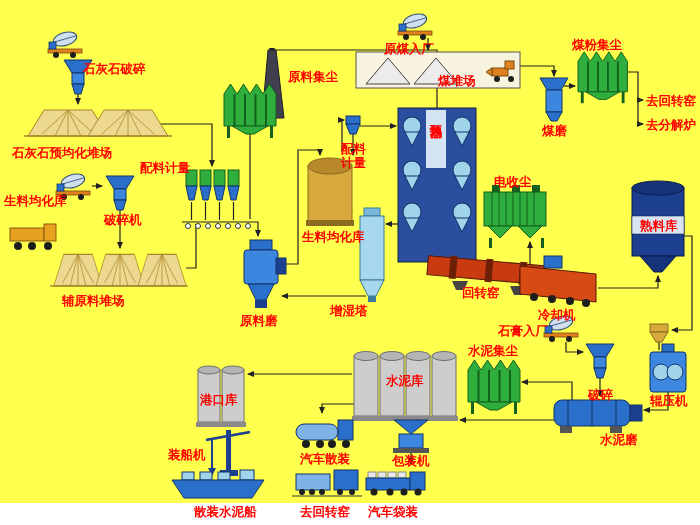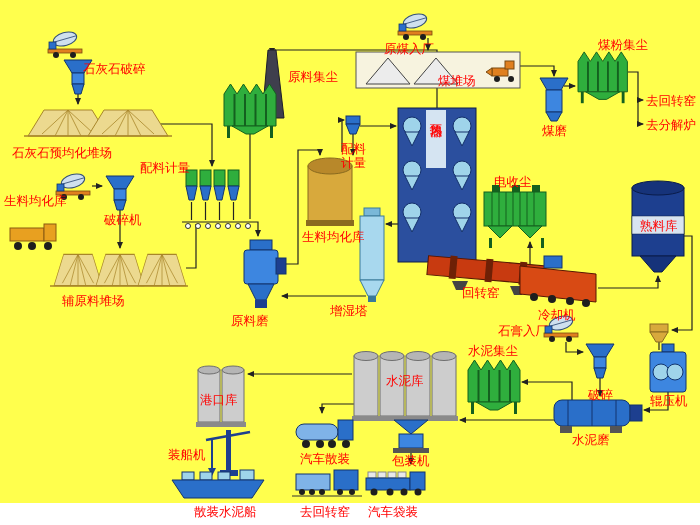--- a/index.html
+++ b/index.html
@@ -1,20 +1,20 @@
 <!DOCTYPE html>
 <html><head>
 <meta charset="utf-8">
 <style>
   *{margin:0;padding:0;box-sizing:border-box}
   html,body{width:700px;height:525px;overflow:hidden;background:#fff;
     font-family:"Liberation Sans","DejaVu Sans",sans-serif}
   #stage{position:relative;width:700px;height:525px;background:#ffff4d}
   #stage svg{position:absolute;left:0;top:0}
-  .lbl{position:absolute;color:#f00;font-weight:normal;font-size:12.5px;line-height:1.12;white-space:nowrap}
+  .lbl{position:absolute;color:#f00;font-weight:bold;font-size:12.5px;line-height:1.12;white-space:nowrap}
   .lbl.wrap{white-space:normal}
   .lbl.vert{writing-mode:vertical-rl;text-orientation:upright;letter-spacing:1px}
 </style>
 </head>
 <body>
 
 <div id="stage">
 
 <svg width="700" height="525" viewBox="0 0 700 525">
   <defs>
@@ -345,41 +345,41 @@
   </g>
 </svg>
 
 <div class="lbl" style="left:83px;top:62px">石灰石破碎</div>
 <div class="lbl" style="left:12px;top:146px">石灰石预均化堆场</div>
 <div class="lbl" style="left:4px;top:194px">生料均化库</div>
 <div class="lbl" style="left:104px;top:213px">破碎机</div>
 <div class="lbl" style="left:62px;top:294px">辅原料堆场</div>
 <div class="lbl" style="left:140px;top:161px">配料计量</div>
 <div class="lbl" style="left:288px;top:70px">原料集尘</div>
-<div class="lbl" style="left:231px;top:314px">原料磨</div>
+<div class="lbl" style="left:240px;top:314px">原料磨</div>
 <div class="lbl" style="left:302px;top:230px">生料均化库</div>
 <div class="lbl wrap" style="left:341px;top:142px;width:30px">配料计量</div>
 <div class="lbl" style="left:330px;top:304px">增湿塔</div>
 <div class="lbl" style="left:384px;top:42px">原煤入厂</div>
 <div class="lbl" style="left:438px;top:74px">煤堆场</div>
-<div class="lbl" style="left:598px;top:38px">煤粉集尘</div>
+<div class="lbl" style="left:572px;top:38px">煤粉集尘</div>
 <div class="lbl" style="left:542px;top:124px">煤磨</div>
 <div class="lbl" style="left:646px;top:94px">去回转窑</div>
 <div class="lbl" style="left:646px;top:118px">去分解炉</div>
 <div class="lbl vert" style="left:429px;top:114px">预热器</div>
 <div class="lbl" style="left:494px;top:175px">电收尘</div>
 <div class="lbl" style="left:640px;top:219px">熟料库</div>
 <div class="lbl" style="left:462px;top:286px">回转窑</div>
 <div class="lbl" style="left:538px;top:308px">冷却机</div>
 <div class="lbl" style="left:498px;top:324px">石膏入厂</div>
 <div class="lbl" style="left:468px;top:344px">水泥集尘</div>
 <div class="lbl" style="left:588px;top:388px">破碎</div>
 <div class="lbl" style="left:650px;top:394px">辊压机</div>
 <div class="lbl" style="left:386px;top:374px">水泥库</div>
-<div class="lbl" style="left:572px;top:433px">水泥磨</div>
+<div class="lbl" style="left:600px;top:433px">水泥磨</div>
 <div class="lbl" style="left:200px;top:393px">港口库</div>
 <div class="lbl" style="left:168px;top:448px">装船机</div>
 <div class="lbl" style="left:194px;top:505px">散装水泥船</div>
 <div class="lbl" style="left:300px;top:452px">汽车散装</div>
 <div class="lbl" style="left:300px;top:505px">去回转窑</div>
 <div class="lbl" style="left:392px;top:454px">包装机</div>
 <div class="lbl" style="left:368px;top:505px">汽车袋装</div>
 
 </div>
 

